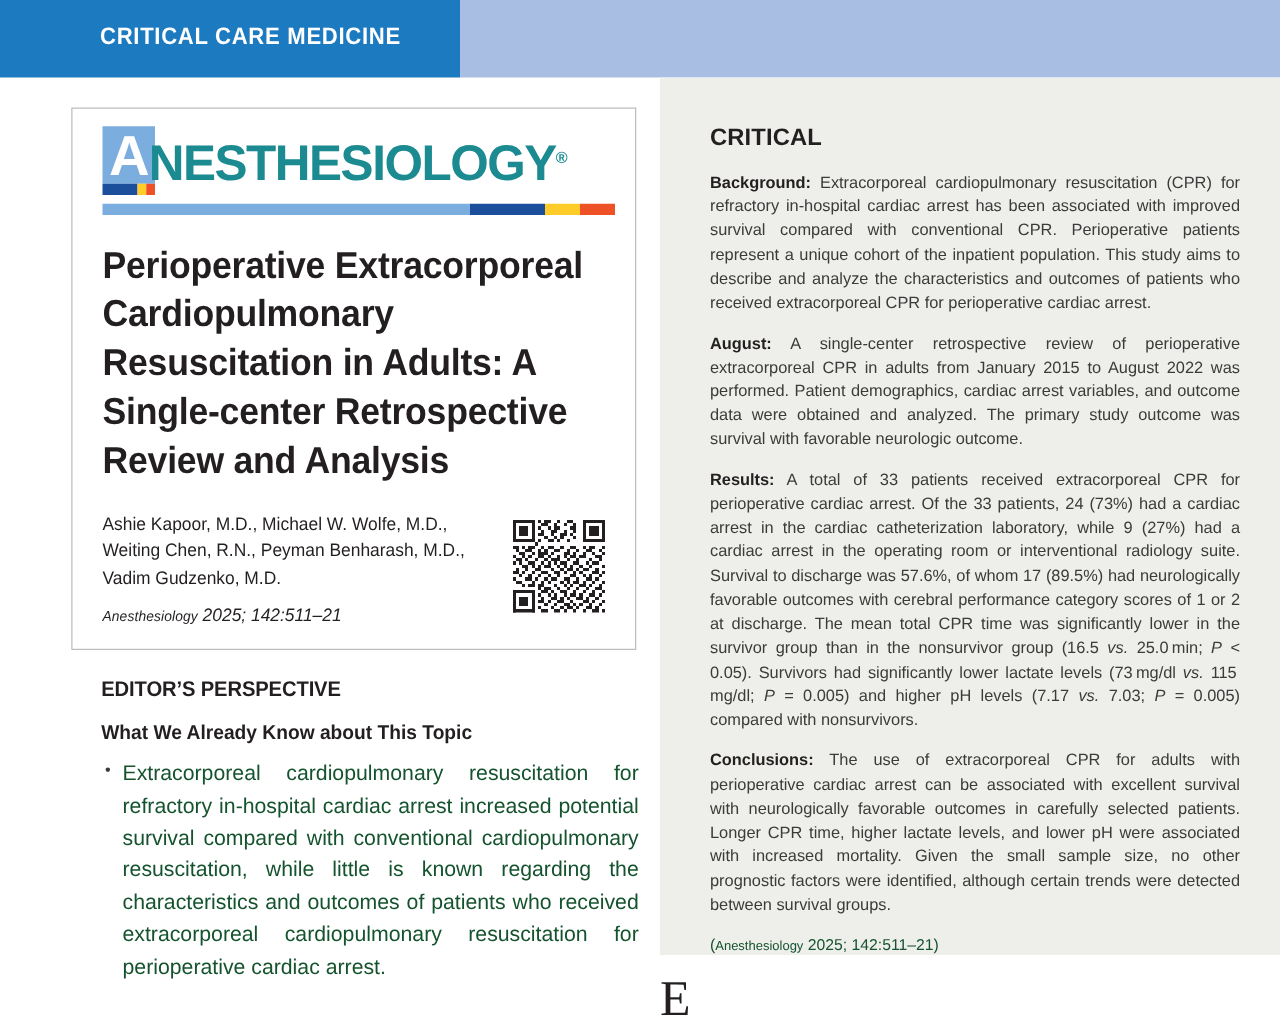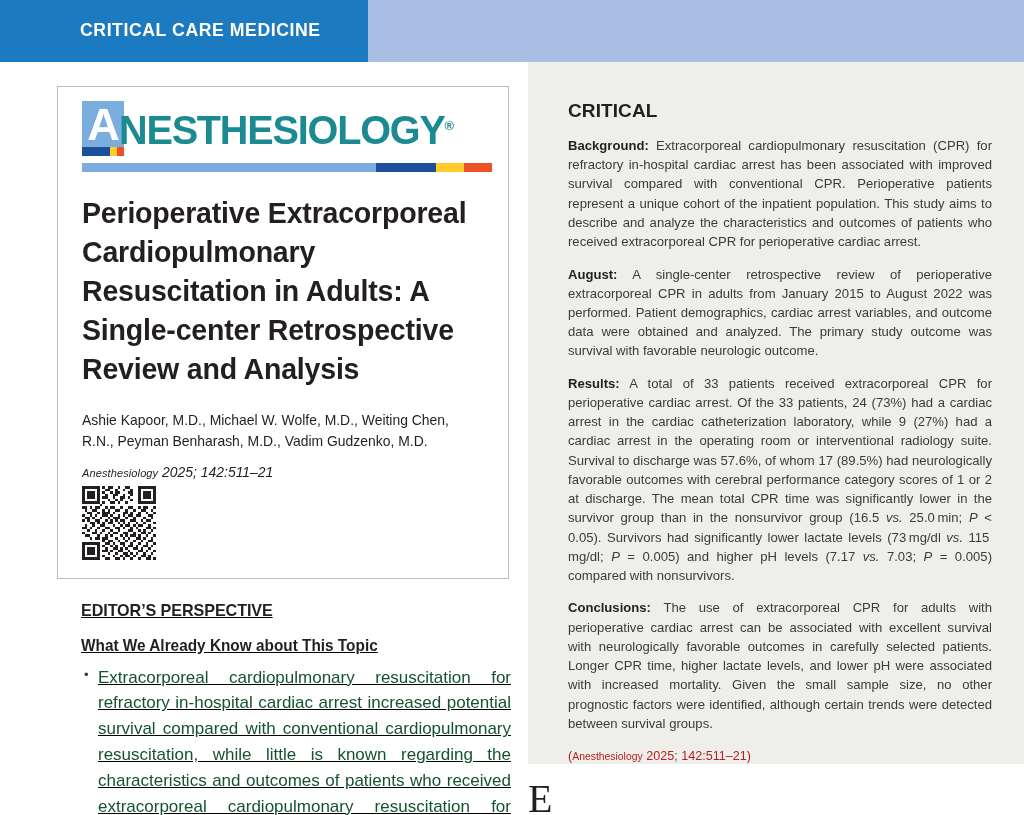--- a/index.html
+++ b/index.html
@@ -167,21 +167,20 @@
     transform-origin: left top;
     margin: 14px 0 0 0;
     width: 420px;
   }
 
   
   .authors-block {
     display: flex;
     align-items: flex-start;
     margin-top: 22px;
-    flex-direction: column;
   }
   .authors-text { flex: 1 1 auto; padding-right: 8px; }
   .authors {
     font-size: 14.5px;
     line-height: 1.47;
     color: #231f20;
     font-family: "Liberation Sans", sans-serif;
     transform: scaleX(0.96);
     transform-origin: left top;
   }
@@ -197,21 +196,21 @@
   }
   .citation .sc { font-size: 11.5px; letter-spacing: 0.1px; }
   .qr {
     width: 74px;
     height: 74px;
     flex: 0 0 auto;
     margin-top: 6px;
   }
 
   
-  .editor-block { margin-top: 22px; padding-left: 24px; width: 430px; text-decoration: underline; }
+  .editor-block { margin-top: 22px; padding-left: 24px; width: 430px; }
   .editor-head {
     font-size: 17px;
     font-weight: bold;
     color: #231f20;
     letter-spacing: -0.1px;
     font-family: "Liberation Sans", sans-serif;
     transform: scaleX(0.95);
     transform-origin: left top;
   }
   .editor-sub {
@@ -266,21 +265,21 @@
     line-height: 1.47;
     color: #3b3b3b;
     text-align: justify;
     margin-bottom: 12px;
     font-family: "Liberation Sans", sans-serif;
   }
   .abs-para b { color: #231f20; font-weight: bold; }
   .abs-para i { font-style: italic; }
   .abs-cite {
     font-size: 12.6px;
-    color: #b91c1c;
+    color: #14532d;
     margin-top: 16px;
     font-family: "Liberation Sans", sans-serif;
   }
   .abs-cite .sc { font-size: 10.4px; }
 
   
   .body-start {
     position: absolute;
     left: 528px;
     top: 782px;

